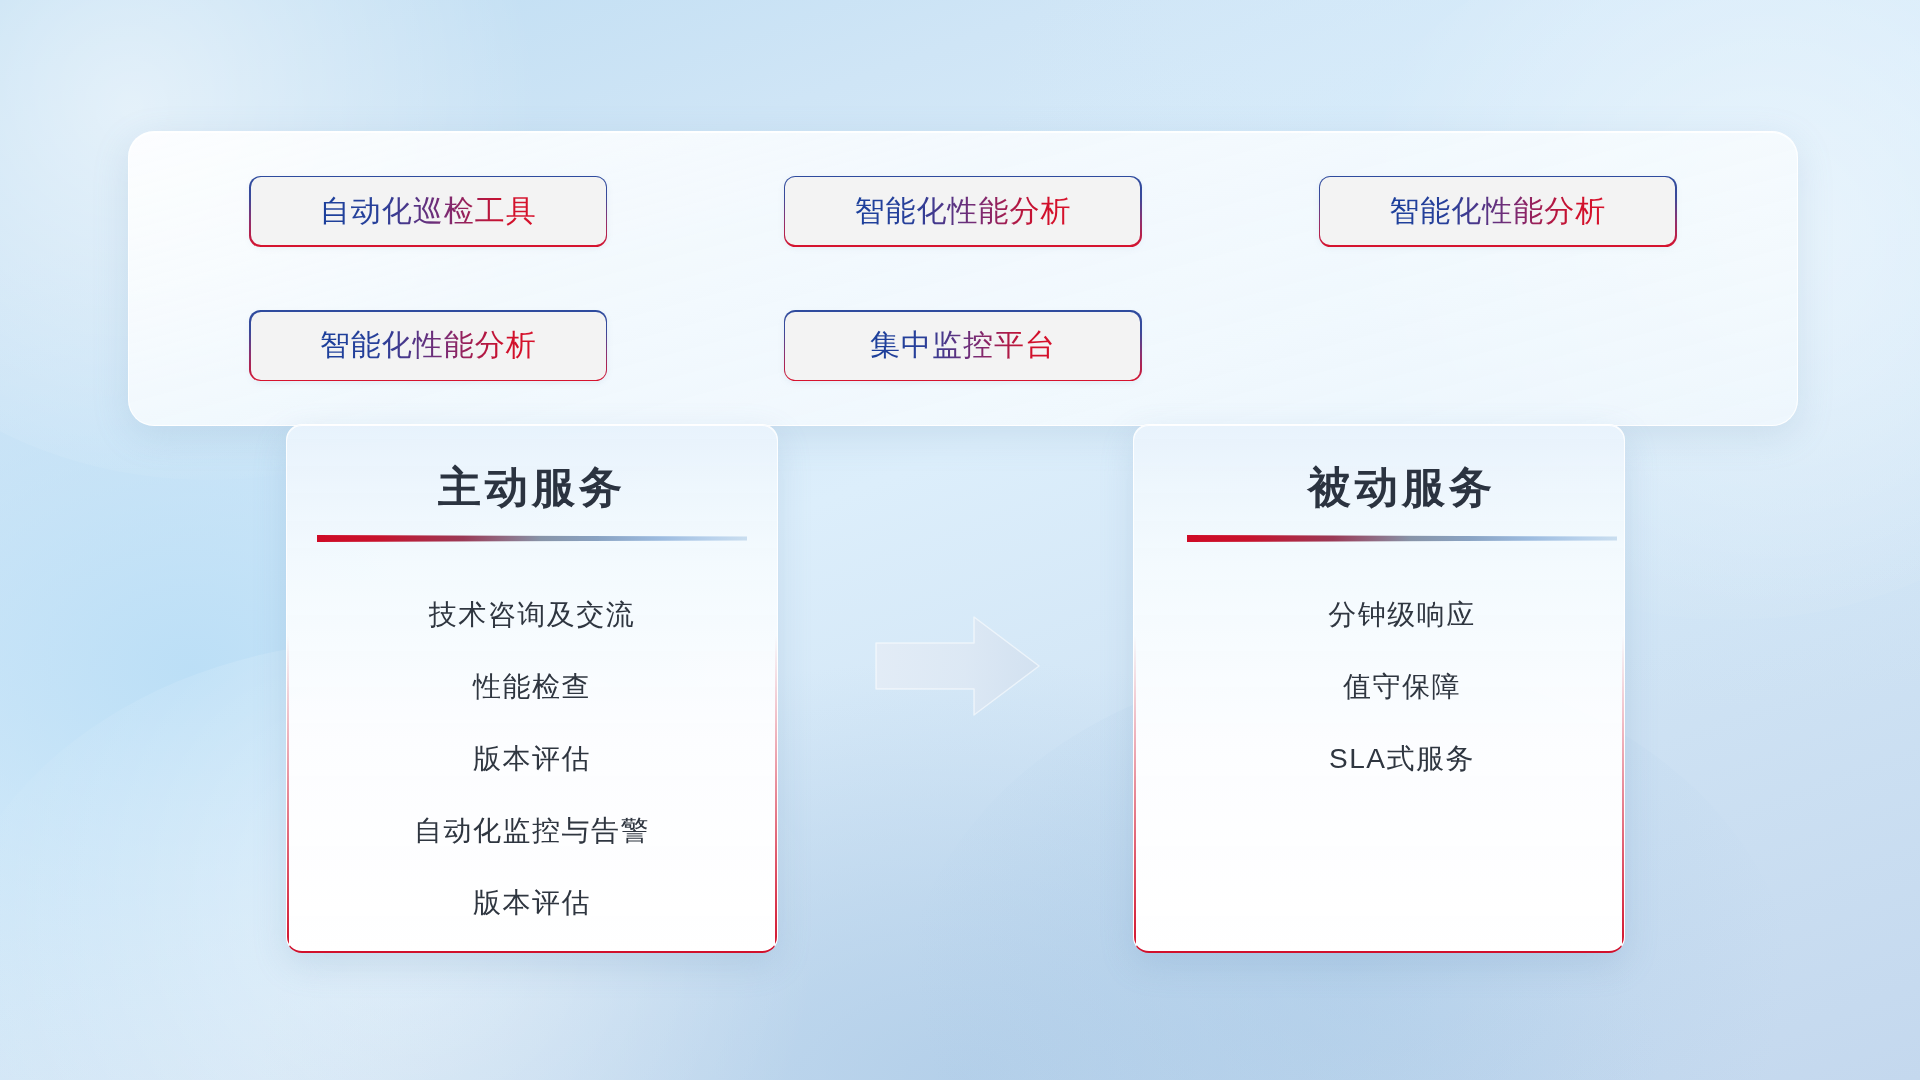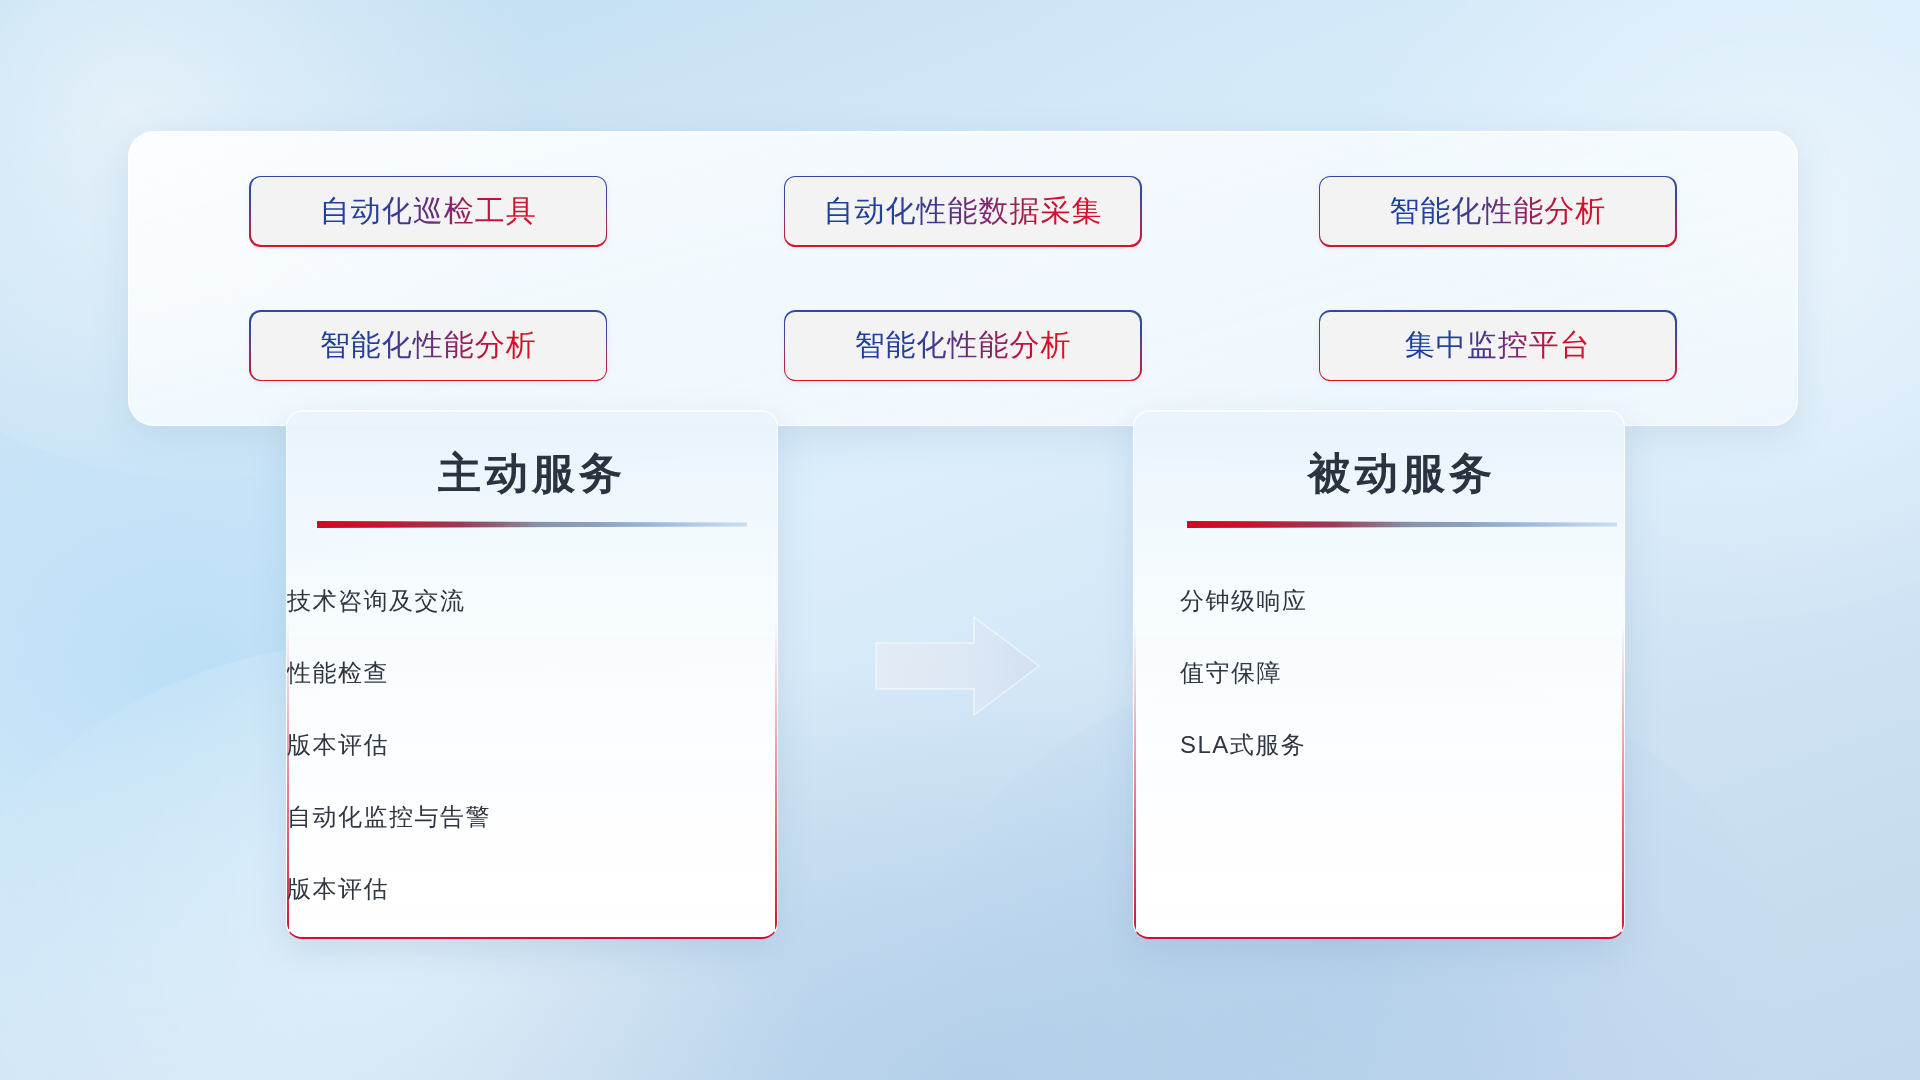--- a/index.html
+++ b/index.html
@@ -64,21 +64,21 @@
     position:relative; z-index:2;
     font-size:30px; font-weight:400; letter-spacing:1px;
     background:linear-gradient(90deg, #1b3f9b 0%, #28409a 28%, #7c2a72 58%, #cf0f2a 85%, #d8122c 100%);
     -webkit-background-clip:text; background-clip:text;
     -webkit-text-fill-color:transparent; color:transparent;
     white-space:nowrap;
   }
 
   
   .card {
-    position:absolute; top:410px; width:492px; height:529px;
+    position:absolute; top:424px; width:492px; height:529px;
     border-radius:16px;
     background:linear-gradient(180deg, rgba(233,243,252,0.95) 0%, rgba(244,250,254,0.97) 26%, rgba(252,253,255,0.99) 60%, #ffffff 100%);
     border:1px solid rgba(255,255,255,0.9);
     border-bottom:2.4px solid #d1112c;
     box-shadow:0 12px 34px rgba(105,145,185,0.20), inset 0 1px 0 rgba(255,255,255,0.95);
     overflow:hidden;
   }
   .card::before{
     content:""; position:absolute; left:0; top:40%; bottom:-2px; width:2px;
     background:linear-gradient(180deg, rgba(209,17,44,0) 0%, rgba(209,17,44,0.75) 75%, #d1112c 100%);
@@ -101,21 +101,22 @@
     margin:18px auto 0; width:430px; height:7px;
     background:linear-gradient(90deg, #cf0b26 0%, #c8122c 14%, #9b3a56 34%, #8794a8 52%, #8aa4c4 66%, #9dbce0 80%, #b9d2ec 92%, #cadeef 100%);
     clip-path:polygon(0 0, 100% 22%, 100% 78%, 0 100%);
   }
   .card-list {
     position:relative; z-index:2;
     list-style:none; margin-top:37px;
     display:flex; flex-direction:column;
   }
   .card-list li {
-    font-size:24px; font-weight:400; letter-spacing:1.5px;
+    text-align:center;
+    font-size:28px; font-weight:400; letter-spacing:1.5px;
     color:#2f3640;
     line-height:72px; height:72px;
     white-space:nowrap;
   }
 
   
   .flow-arrow {
     position:absolute; left:874px; top:615px;
     width:167px; height:102px; z-index:3;
   }
@@ -124,23 +125,20 @@
 <body>
 
 <div class="bg-blob blob-a"></div>
 <div class="bg-blob blob-b"></div>
 <div class="bg-blob blob-c"></div>
 <div class="bg-blob blob-d"></div>
 
 <div class="top-panel">
   <div class="chip">
     <span class="chip-label">自动化巡检工具</span>
-  </div>
-  <div class="chip">
-    <span class="chip-label">自动化性能数据采集</span>
   </div>
   <div class="chip">
     <span class="chip-label">智能化性能分析</span>
   </div>
   <div class="chip">
     <span class="chip-label">智能化性能分析</span>
   </div>
   <div class="chip">
     <span class="chip-label">智能化性能分析</span>
   </div>

